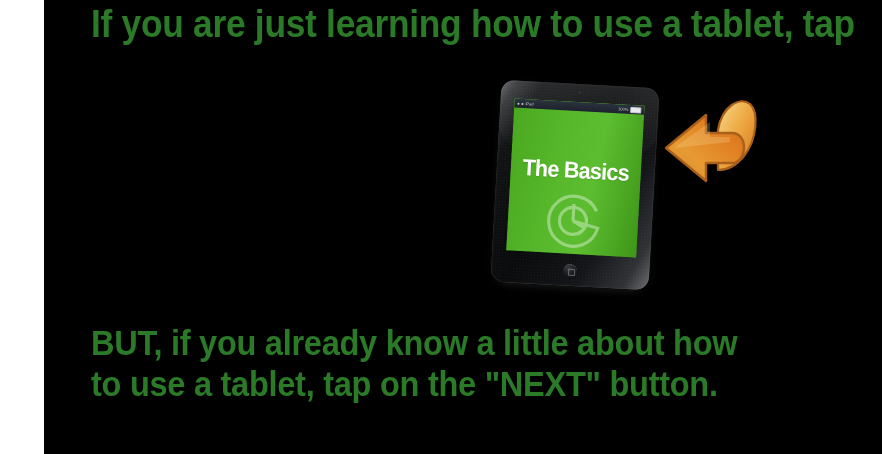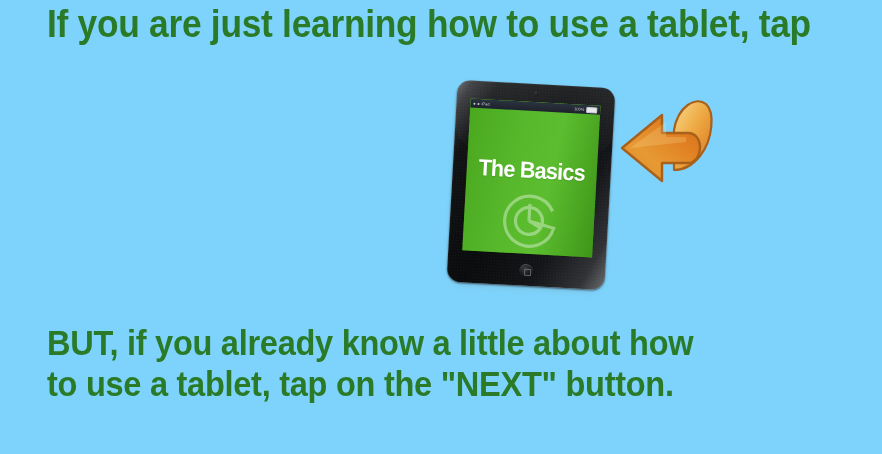--- a/index.html
+++ b/index.html
@@ -12,21 +12,22 @@
     height: 454px;
     position: relative;
     overflow: hidden;
     font-family: "Liberation Sans", sans-serif;
     -webkit-font-smoothing: antialiased;
   }
 
   .stage {
     position: absolute;
     inset: 0;
-    background: #7dd3fc;
+    background: #000000;
+    margin-left: 44px;
   }
 
   
   .instruction {
     position: absolute;
     color: #2a7a28;
     font-family: "Liberation Sans", sans-serif;
     font-weight: bold;
     letter-spacing: -0.3px;
     white-space: nowrap;

